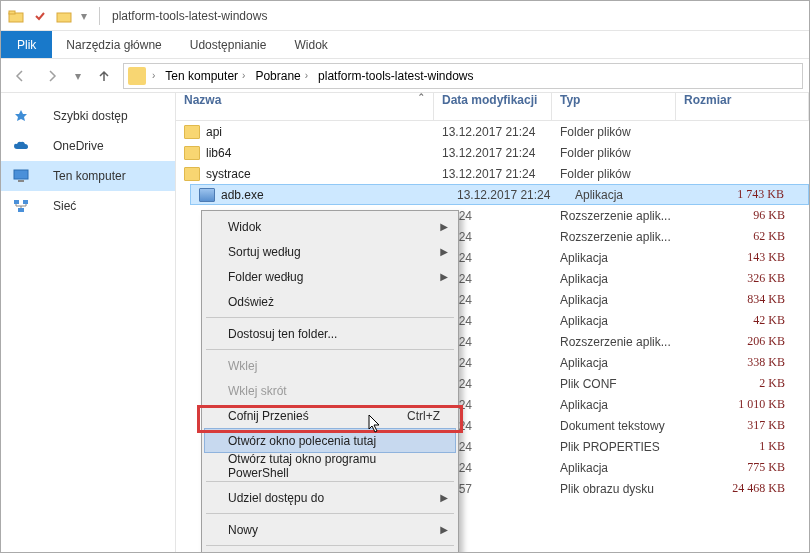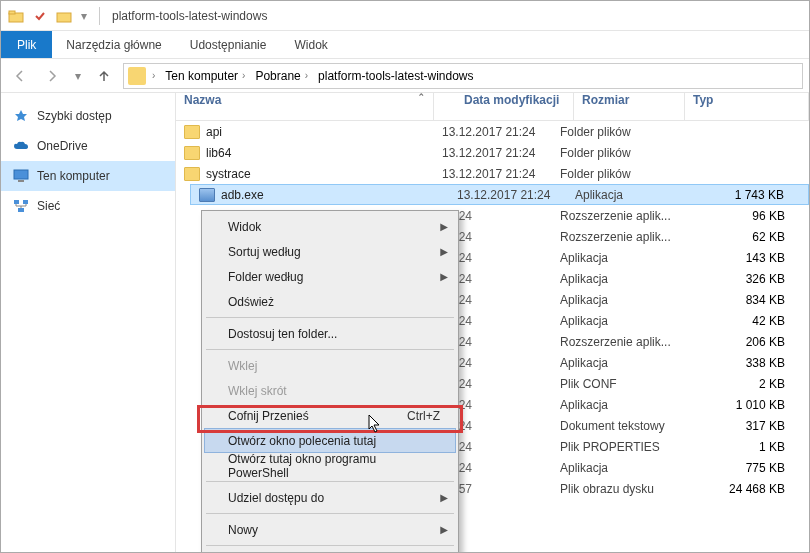--- a/index.html
+++ b/index.html
@@ -22,41 +22,41 @@
   .nav-btn { width: 26px; height: 26px; display: flex; align-items: center; justify-content: center; color: #a0a0a0; border-radius: 2px; }
   .nav-btn.enabled { color: #1979ca; }
   .addr { flex: 1; height: 26px; border: 1px solid #ccc; display: flex; align-items: center; padding: 0 4px; gap: 2px; }
   .addr .crumb { padding: 2px 4px; display: flex; align-items: center; gap: 4px; }
   .addr .crumb .sep-car { color: #777; font-size: 10px; }
   .addr .folder-ico { width: 18px; height: 18px; background: #f8d672; border-radius: 2px; display: inline-block; }
 
   
   .main { display: flex; height: calc(100% - 30px - 28px - 34px); }
   .nav-pane { width: 175px; border-right: 1px solid #e5e5e5; padding: 8px 0; }
-  .nav-item { height: 30px; display: flex; align-items: center; padding: 0 12px; gap: 8px; color: #333; }
+  .nav-item { height: 30px; display: flex; align-items: center; padding: 0 12px; gap: 24px; color: #333; }
   .nav-item.sel { background: #cde8ff; }
   .nav-ico { width: 16px; height: 16px; display: inline-flex; align-items: center; justify-content: center; }
 
   .content { flex: 1; display: flex; flex-direction: column; }
   .cols { height: 28px; border-bottom: 1px solid #e5e5e5; display: flex; align-items: center; color: #4a6b9a; }
   .col { padding: 0 8px; border-right: 1px solid #e5e5e5; height: 100%; display: flex; align-items: flex-start; gap: 4px; font-weight: bold; }
   .col.name { width: 258px; }
-  .col.date { width: 118px; margin-left: 22px; }
+  .col.date { width: 118px; }
   .col.type { width: 124px; }
   .col.size { flex: 1; }
   .sort-arrow { font-size: 9px; color: #777; position: relative; top: -1px; }
 
   .rows { flex: 1; overflow: hidden; }
   .row { height: 21px; display: flex; align-items: center; color: #222; justify-content: center; }
   .row.sel { background: #cde8ff; border: 1px solid #90c8f6; margin-left: 14px; }
   .cell { padding: 0 8px; display: flex; align-items: center; gap: 6px; white-space: nowrap; overflow: hidden; text-overflow: ellipsis; }
   .cell.name { width: 258px; }
   .cell.date { width: 118px; color: #444; }
   .cell.type { width: 124px; color: #444; }
-  .cell.size { flex: 1; color: #000000; justify-content: flex-end; padding-right: 24px; }
+  .cell.size { flex: 1; color: #7f1d1d; justify-content: flex-end; padding-right: 24px; font-family: Liberation Serif, serif; }
   .cell.dim { color: #666; }
   .fico { width: 16px; height: 14px; display: inline-block; border-radius: 1px; }
   .fico.folder { background: #f8d672; border: 1px solid #e0b94d; }
   .fico.exe { background: linear-gradient(#9cc3ee,#5a90cf); border: 1px solid #4d7bb3; }
 
   
   .ctx { position: absolute; left: 200px; top: 209px; width: 258px; background: #eeeeee; border: 1px solid #a0a0a0; box-shadow: 4px 4px 6px rgba(0,0,0,.25); padding: 3px 2px; }
   .ctx .mi { height: 25px; display: flex; align-items: center; padding: 0 24px 0 24px; color: #222; position: relative; }
   .ctx .mi.disabled { color: #9a9a9a; }
   .ctx .mi .sub { position: absolute; right: 8px; font-size: 10px; color: #555; }
@@ -179,25 +179,25 @@
 
   <div class="content">
     <div class="cols">
       <div class="col name">
           <span>Nazwa</span>
           <span class="sort-arrow" style="margin-left:auto;">⌃</span>
         </div>
       <div class="col date">
           <span>Data modyfikacji</span>
         </div>
+      <div class="col type">
+          <span>Typ</span>
+        </div>
       <div class="col size">
           <span>Rozmiar</span>
-        </div>
-      <div class="col type">
-          <span>Typ</span>
         </div>
     </div>
     <div class="rows" id="rows-container">
         <div class="row">
           <div class="cell name">
             <span class="fico folder"></span>
             <span>api</span>
           </div>
           <div class="cell date">13.12.2017 21:24</div>
           <div class="cell type">Folder plików</div>

